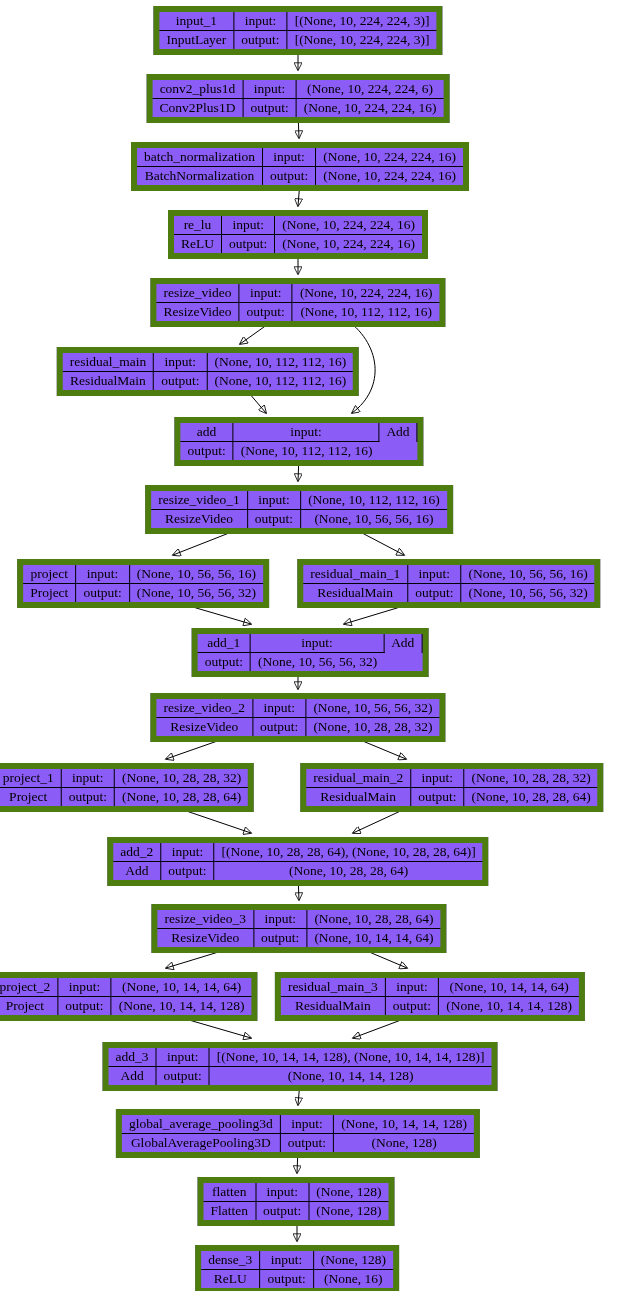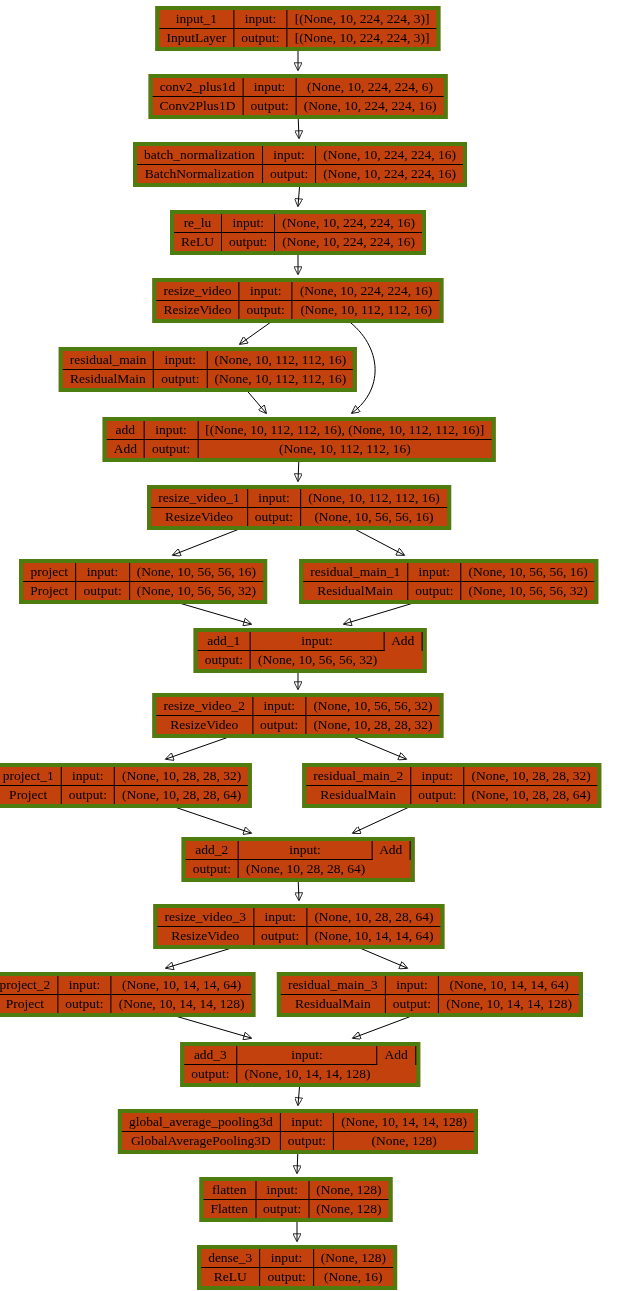--- a/index.html
+++ b/index.html
@@ -1,21 +1,21 @@
 <!DOCTYPE html>
 <html><head>
 <meta charset="utf-8">
 <style>
   html,body{margin:0;padding:0;background:#ffffff;}
   #canvas{position:relative;width:618px;height:1291px;background:#ffffff;overflow:hidden;
           font-family:"Liberation Serif","DejaVu Serif",serif;font-size:13.5px;color:#000;}
   #edges{position:absolute;left:0;top:0;width:618px;height:1291px;pointer-events:none;}
   #edges path{fill:none;stroke:#000;stroke-width:1;}
   .node{position:absolute;transform:translateX(-50%);display:grid;
-        grid-template-columns:auto auto auto;border:4px solid #4d7c0f;background:#c2410c;
+        grid-template-columns:auto auto auto;border:6px solid #4d7c0f;background:#8b5cf6;
         white-space:nowrap;line-height:16px;}
   .cell{padding:1px 7px;text-align:center;}
   .c1,.c2{border-right:1px solid #000;}
   .r1{border-bottom:1px solid #000;}
 </style>
 </head>
 <body>
 
 <div id="canvas">
 
@@ -102,21 +102,20 @@
       <div class="cell c2 r1">input:</div>
       <div class="cell r1">(None, 10, 112, 112, 16)</div>
     <div class="cell c1">ResidualMain</div>
       <div class="cell c2">output:</div>
       <div class="cell">(None, 10, 112, 112, 16)</div>
   </div>
 
   <div class="node" style="left:299px;top:417px">
     <div class="cell c1 r1">add</div>
       <div class="cell c2 r1">input:</div>
-      <div class="cell r1">[(None, 10, 112, 112, 16), (None, 10, 112, 112, 16)]</div>
     <div class="cell c1">Add</div>
       <div class="cell c2">output:</div>
       <div class="cell">(None, 10, 112, 112, 16)</div>
   </div>
 
   <div class="node" style="left:299px;top:485px">
     <div class="cell c1 r1">resize_video_1</div>
       <div class="cell c2 r1">input:</div>
       <div class="cell r1">(None, 10, 112, 112, 16)</div>
     <div class="cell c1">ResizeVideo</div>
@@ -173,20 +172,21 @@
       <div class="cell c2 r1">input:</div>
       <div class="cell r1">(None, 10, 28, 28, 32)</div>
     <div class="cell c1">ResidualMain</div>
       <div class="cell c2">output:</div>
       <div class="cell">(None, 10, 28, 28, 64)</div>
   </div>
 
   <div class="node" style="left:298px;top:837px">
     <div class="cell c1 r1">add_2</div>
       <div class="cell c2 r1">input:</div>
+      <div class="cell r1">[(None, 10, 28, 28, 64), (None, 10, 28, 28, 64)]</div>
     <div class="cell c1">Add</div>
       <div class="cell c2">output:</div>
       <div class="cell">(None, 10, 28, 28, 64)</div>
   </div>
 
   <div class="node" style="left:299px;top:904px">
     <div class="cell c1 r1">resize_video_3</div>
       <div class="cell c2 r1">input:</div>
       <div class="cell r1">(None, 10, 28, 28, 64)</div>
     <div class="cell c1">ResizeVideo</div>
@@ -208,20 +208,21 @@
       <div class="cell c2 r1">input:</div>
       <div class="cell r1">(None, 10, 14, 14, 64)</div>
     <div class="cell c1">ResidualMain</div>
       <div class="cell c2">output:</div>
       <div class="cell">(None, 10, 14, 14, 128)</div>
   </div>
 
   <div class="node" style="left:300px;top:1042px">
     <div class="cell c1 r1">add_3</div>
       <div class="cell c2 r1">input:</div>
+      <div class="cell r1">[(None, 10, 14, 14, 128), (None, 10, 14, 14, 128)]</div>
     <div class="cell c1">Add</div>
       <div class="cell c2">output:</div>
       <div class="cell">(None, 10, 14, 14, 128)</div>
   </div>
 
   <div class="node" style="left:298px;top:1109px">
     <div class="cell c1 r1">global_average_pooling3d</div>
       <div class="cell c2 r1">input:</div>
       <div class="cell r1">(None, 10, 14, 14, 128)</div>
     <div class="cell c1">GlobalAveragePooling3D</div>

